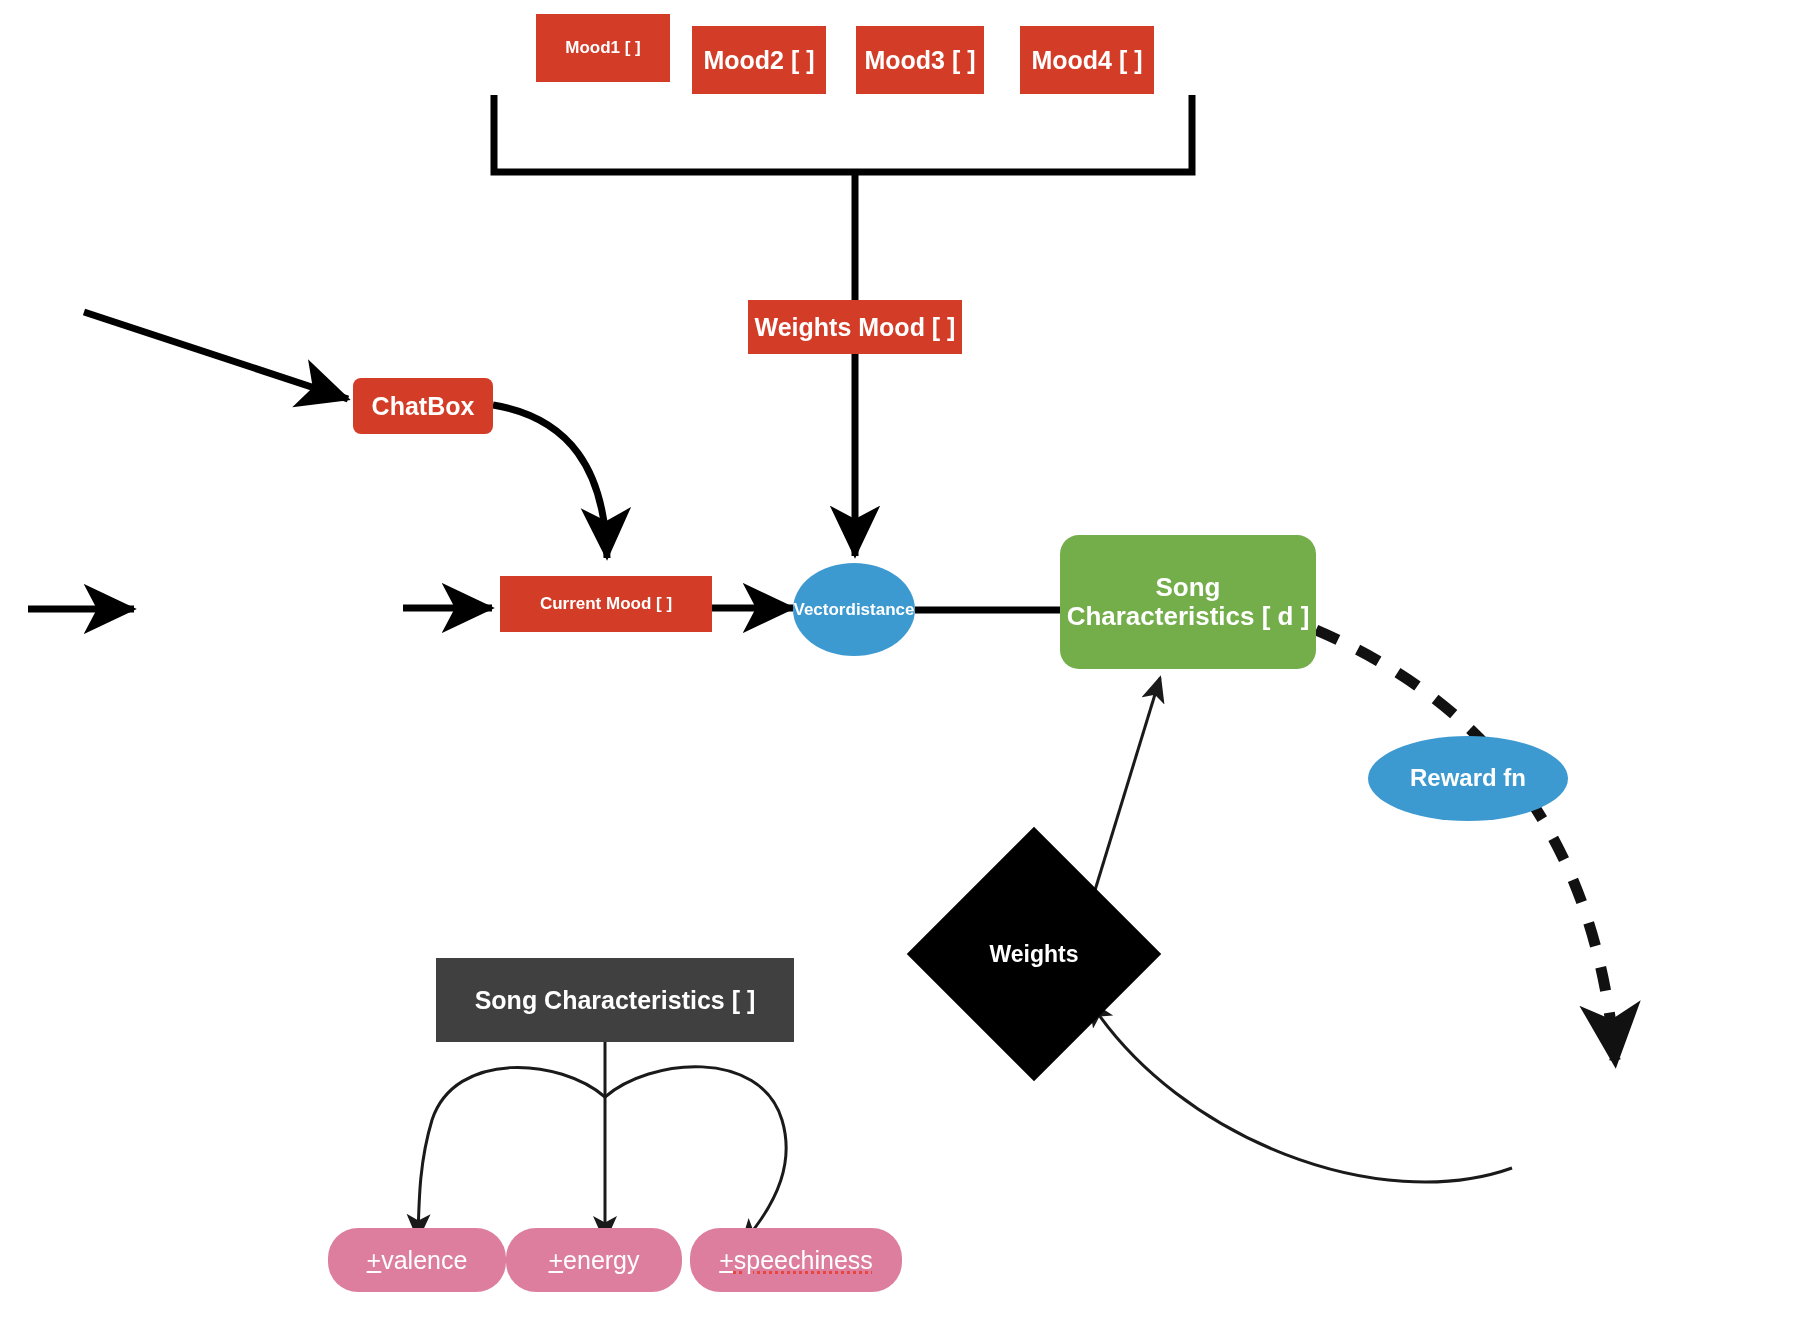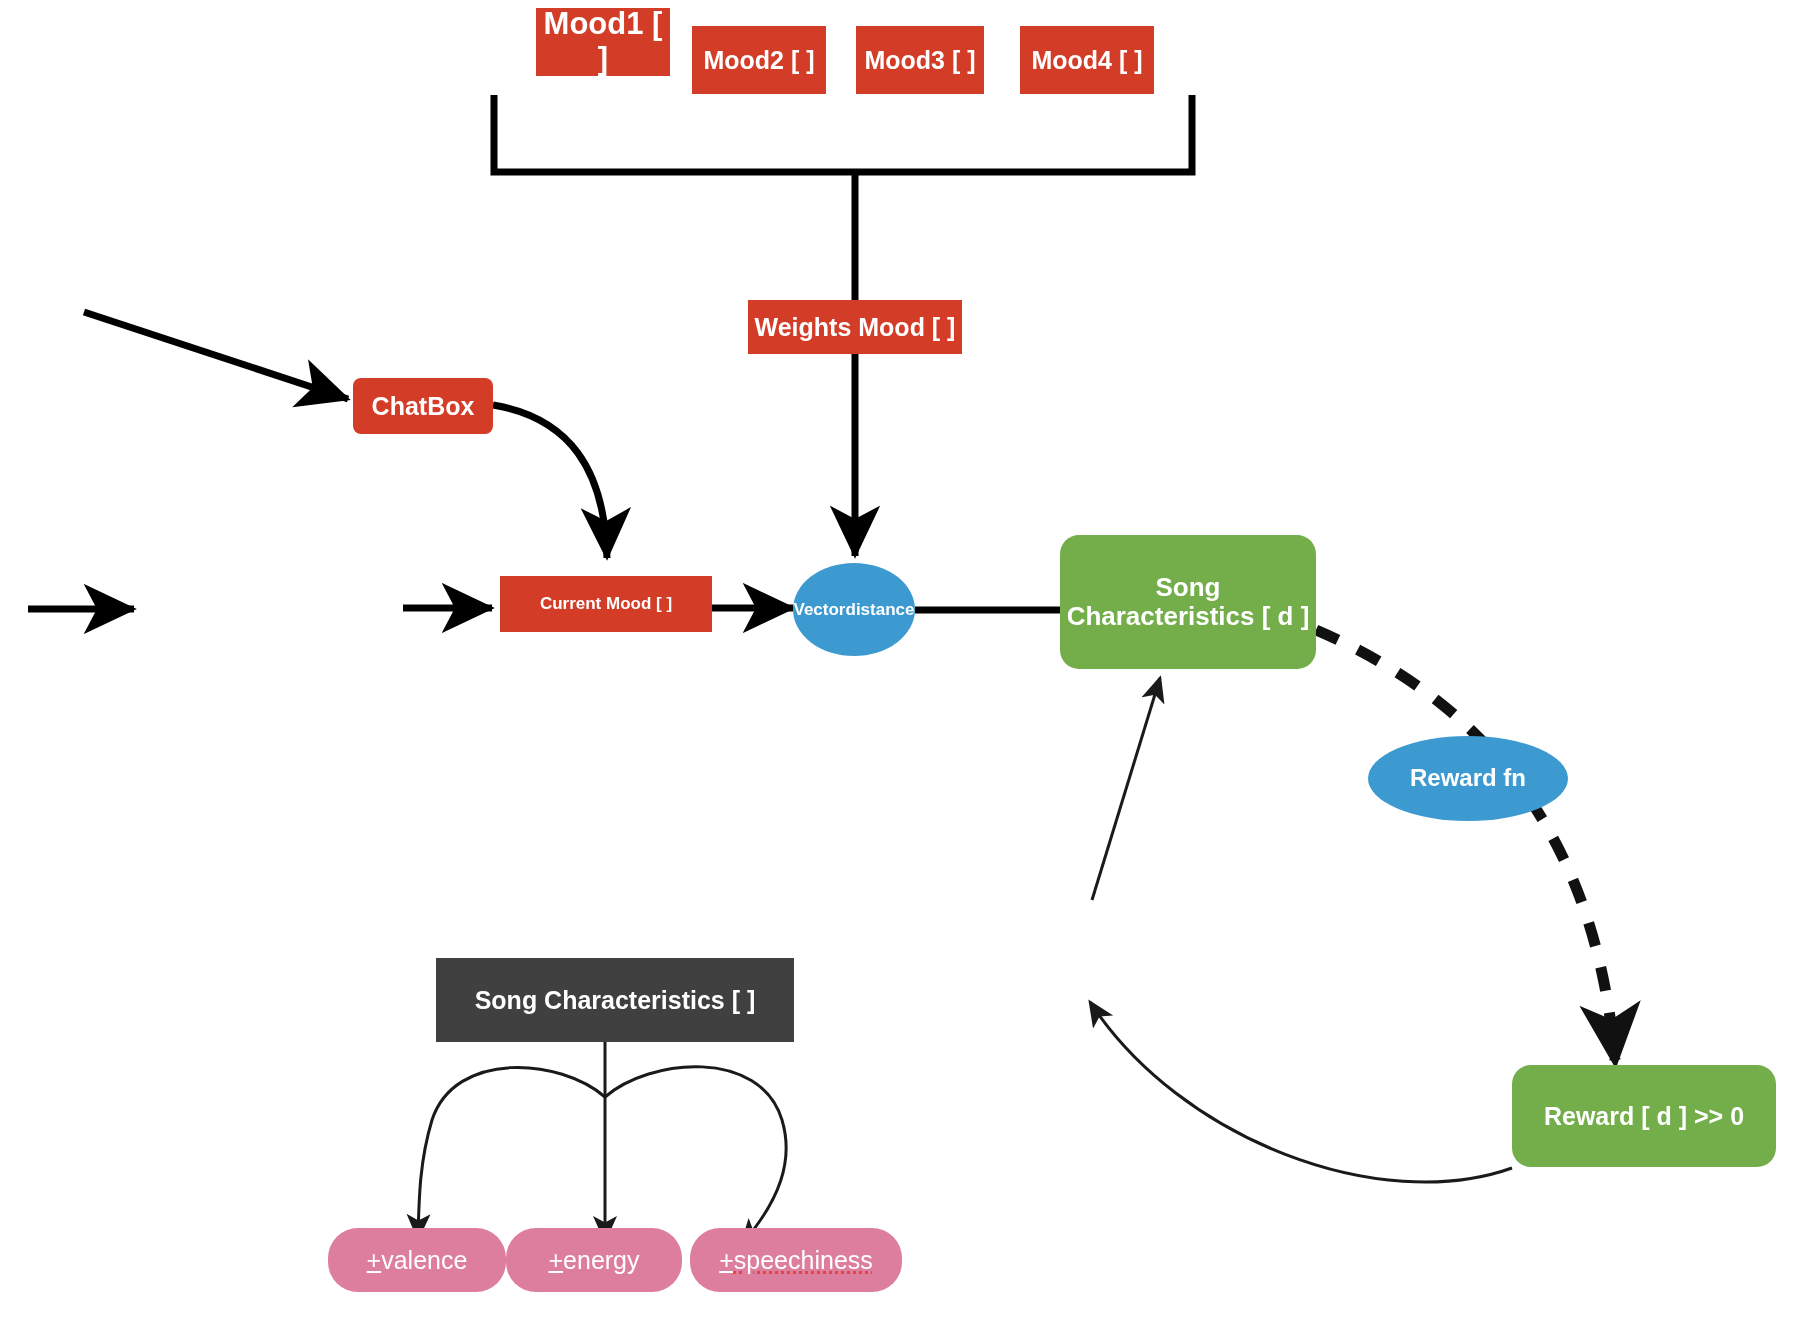--- a/index.html
+++ b/index.html
@@ -118,21 +118,21 @@
 
     <line x1="1092" y1="900" x2="1160" y2="678" stroke="#1a1a1a" stroke-width="3" marker-end="url(#arrowThin)"></line>
 
     <g>
       <line x1="605" y1="1042" x2="605" y2="1240" stroke="#1a1a1a" stroke-width="3" marker-end="url(#arrowThin)"></line>
       <path d="M605,1097 C560,1058 455,1050 432,1120 C420,1160 419,1195 418,1238" fill="none" stroke="#1a1a1a" stroke-width="3" marker-end="url(#arrowThin)"></path>
       <path d="M605,1097 C650,1058 760,1048 782,1120 C794,1160 780,1200 742,1244" fill="none" stroke="#1a1a1a" stroke-width="3" marker-end="url(#arrowThin)"></path>
     </g>
   </svg>
 
-  <div class="node n-red" style="left:536px; top:8px; width:134px; height:68px; font-size:31px;">
+  <div class="node n-red" style="left:536px; top:14px; width:134px; height:68px; font-size:17px;">
     <span>Mood1 [  ]</span>
   </div>
   <div class="node n-red" style="left:692px; top:26px; width:134px; height:68px; font-size:25px;">
     <span>Mood2 [  ]</span>
   </div>
   <div class="node n-red" style="left:856px; top:26px; width:128px; height:68px; font-size:25px;">
     <span>Mood3 [  ]</span>
   </div>
   <div class="node n-red" style="left:1020px; top:26px; width:134px; height:68px; font-size:25px;">
     <span>Mood4 [  ]</span>
@@ -158,24 +158,27 @@
 
   <div class="node n-green" style="left:1060px; top:535px; width:256px; height:134px; font-size:26px; flex-direction:column;">
     <span>Song</span>
     <span>Characteristics [ d ]</span>
   </div>
 
   <div class="node n-blue-ell" style="left:1368px; top:736px; width:200px; height:85px; font-size:24px;">
     <span>Reward fn</span>
   </div>
 
-  <div class="node n-green" style="left:1512px; top:1065px; width:264px; height:102px; font-size:25px;">
-    <span>Reward [ d ] &gt;&gt; 0</span>
+
+  <div class="diamond-wrap" style="left:944px; top:864px; width:180px; height:180px;">
+    <div class="diamond-shape"></div>
+    <div class="diamond-label">
+      <span>Weights</span>
+    </div>
   </div>
-
 
   <div class="node n-navy" style="left:436px; top:958px; width:358px; height:84px; font-size:25px;">
     <span>Song Characteristics [   ]</span>
   </div>
 
   <div class="node n-pink" style="left:328px; top:1228px; width:178px; height:64px; font-size:25px;">
     <span class="u">+</span>
       <span> valence</span>
   </div>
   <div class="node n-pink" style="left:506px; top:1228px; width:176px; height:64px; font-size:25px;">

